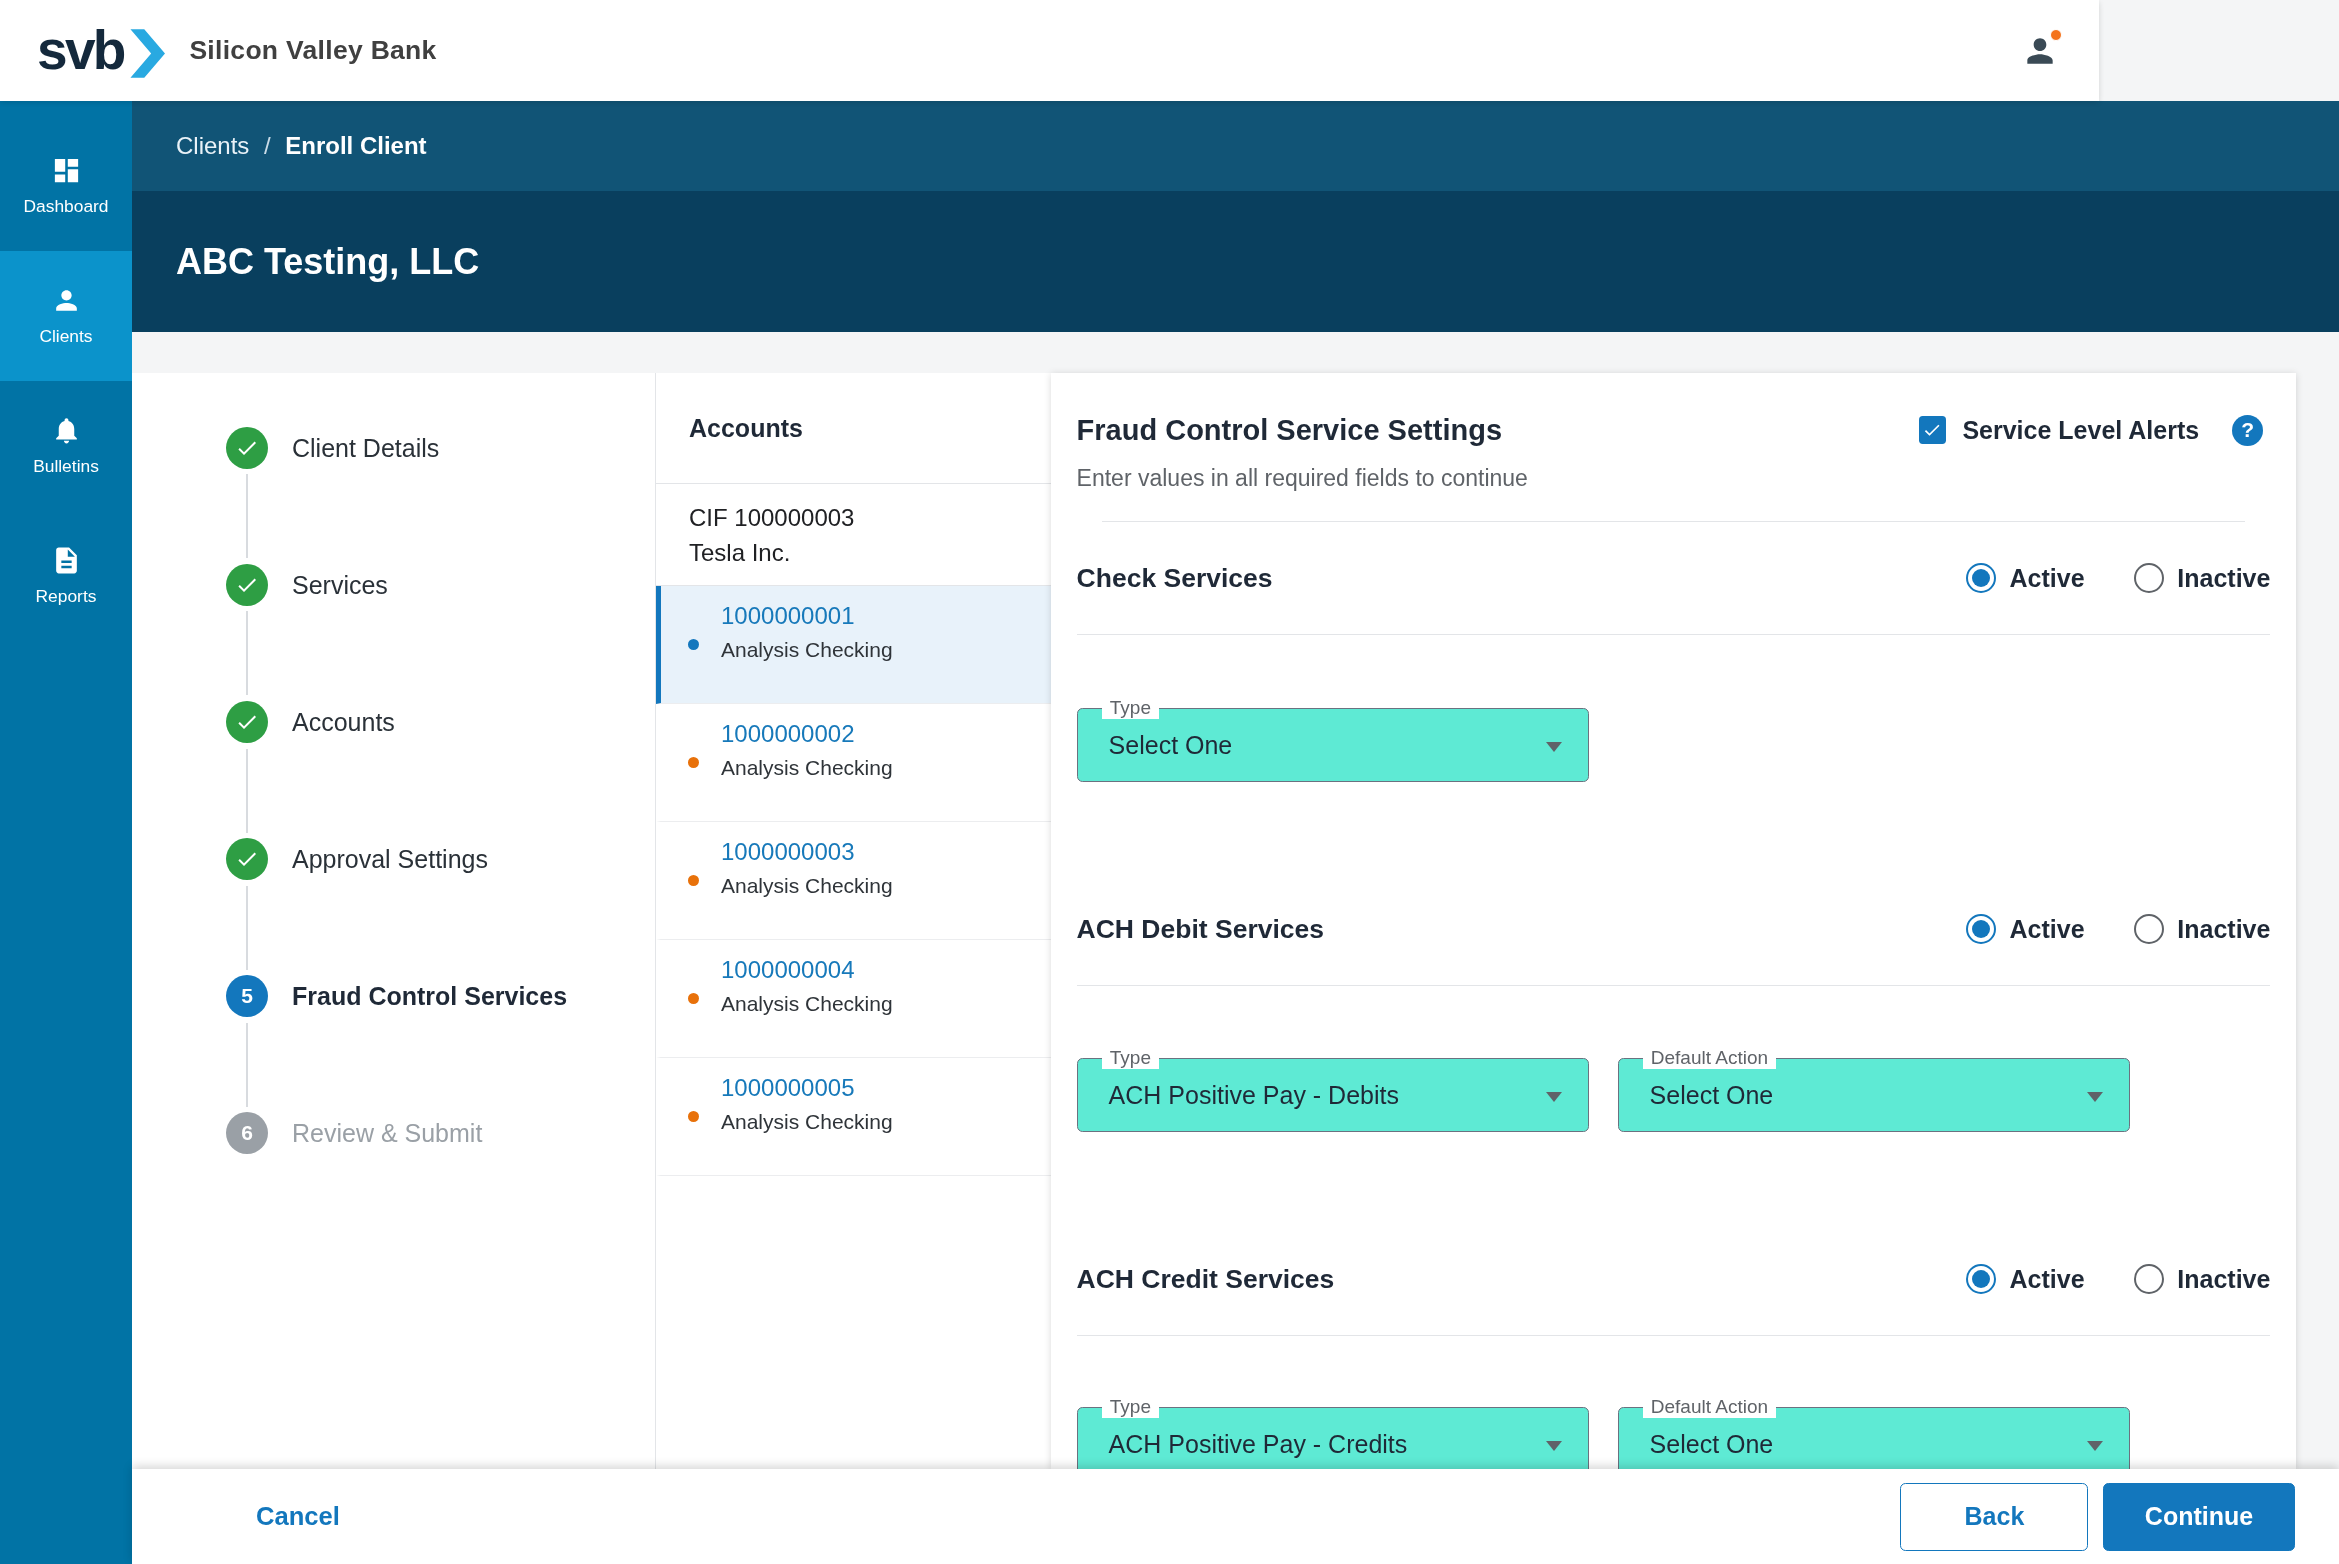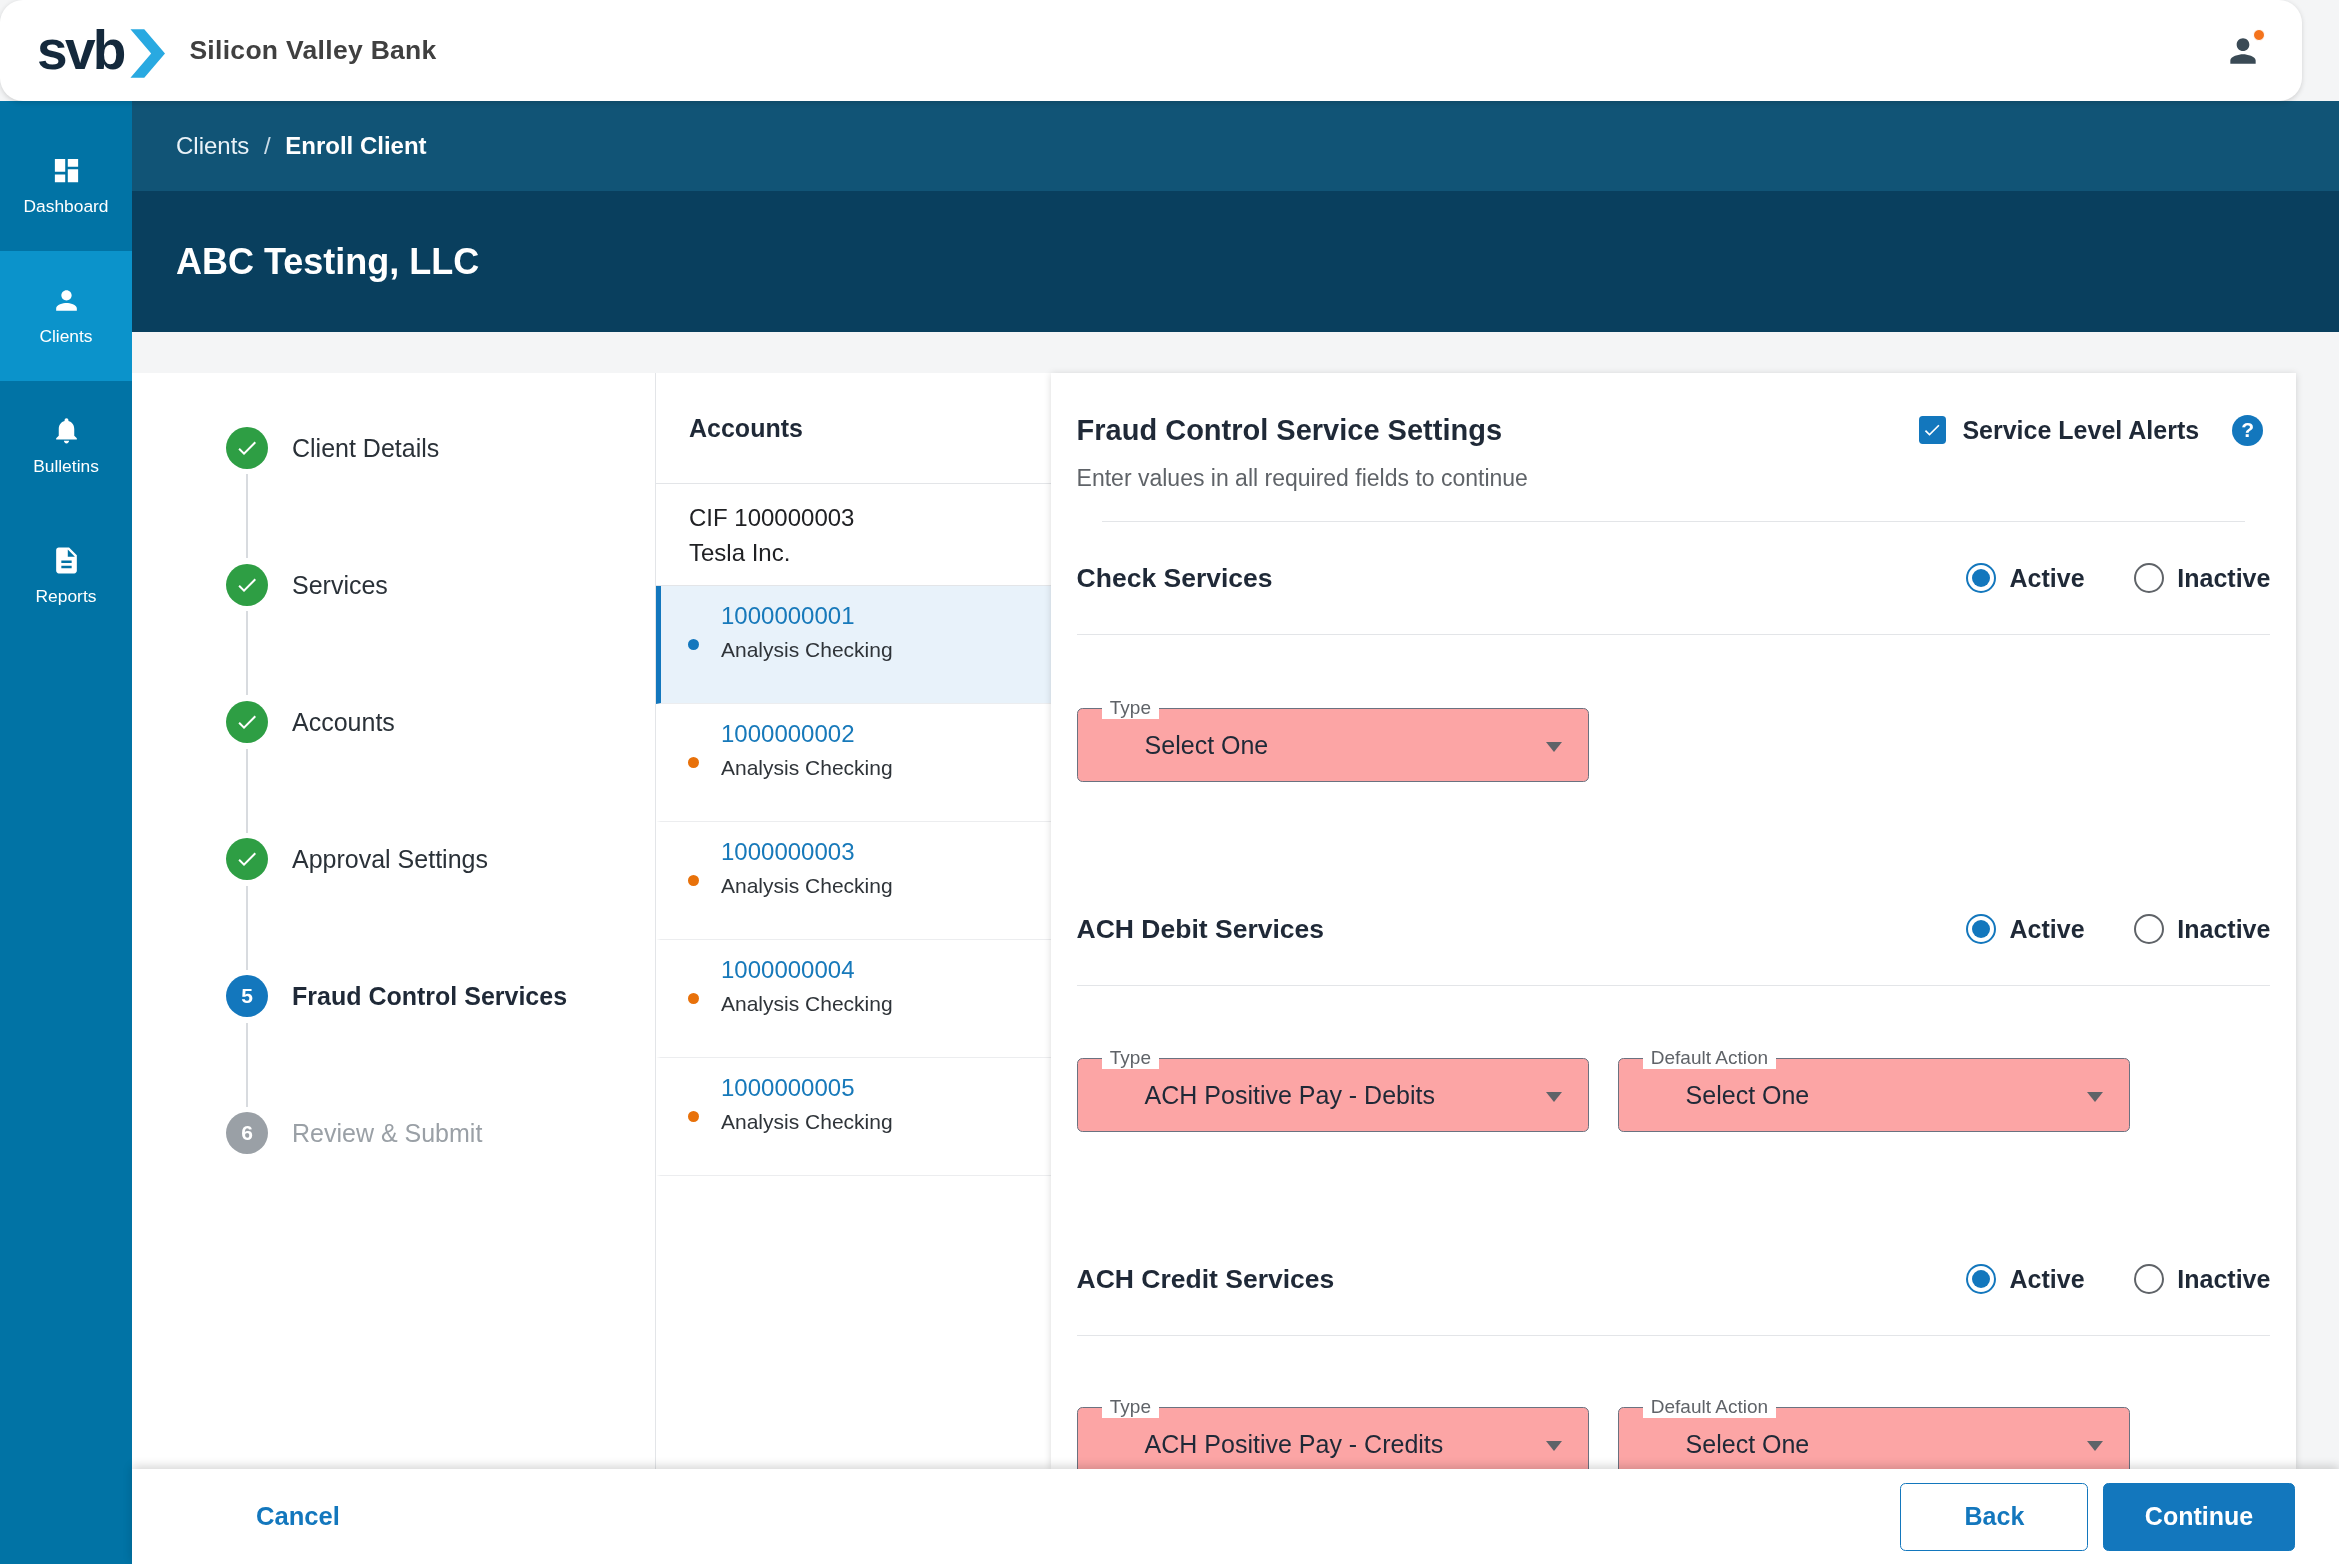--- a/index.html
+++ b/index.html
@@ -1,22 +1,22 @@
 <!DOCTYPE html>
 <html style="font-size:14.6px"><head>
 <meta charset="utf-8">
 <style>
   * { margin:0; padding:0; box-sizing:border-box; }
   html,body { background:#e9eaec; }
   body { font-family:"Liberation Sans", sans-serif; }
   .app { position:relative; width:2339px; height:1564px; background:#F4F5F6; overflow:hidden; }
 
   
-  .topbar { position:absolute; left:0; top:0; width:2302px; height:101px; background:#fff;
-            display:flex; align-items:center; padding:0 37px; box-shadow:0 1.8px 5.5px rgba(0,0,0,.14); z-index:50;border-radius:23px; }
+  .topbar { position:absolute; left:0; top:0; width:2099px; height:101px; background:#fff;
+            display:flex; align-items:center; padding:0 37px; box-shadow:0 1.8px 5.5px rgba(0,0,0,.14); z-index:50; }
   .logo { display:flex; align-items:center; }
   .logo-text { font-size:55px; font-weight:bold; color:#14293C; letter-spacing:-2.7px; line-height:1; }
   .logo-chevron { margin-left:3.7px; margin-top:5.5px; }
   .brand { font-size:26.5px; font-weight:bold; color:#404040; margin-left:24px; letter-spacing:0.3px; }
   .profile { margin-left:auto; position:relative; width:44px; height:44px; display:flex; align-items:center; justify-content:center; cursor:pointer; }
   .profile .dot { position:absolute; top:0; right:0; width:12px; height:12px; border-radius:50%; background:#F4731C; border:1.8px solid #fff; }
 
   
   .sidebar { position:absolute; left:0; top:101px; width:132px; bottom:0; background:#0173A5; z-index:40; padding-top:20px; }
   .side-item { height:130px; display:flex; flex-direction:column; align-items:center; justify-content:center; gap:10px;
@@ -85,21 +85,21 @@
   .radio { width:30px; height:30px; border-radius:50%; border:2.7px solid #5F6368; position:relative; cursor:pointer; flex:0 0 30px; }
   .radio.selected { border-color:#1377BD; }
   .radio.selected::after { content:""; position:absolute; inset:3.7px; border-radius:50%; background:#1377BD; }
   .radio-label { font-size:25px; font-weight:bold; color:#1F2937; margin-left:13.7px; }
   .radio.second { margin-left:49px; }
   .field-row { padding:0 25.6px; display:flex; }
   .field-row.mt80 { margin-top:73px; }
   .field-row.mt79 { margin-top:72px; }
   .field-row.mt78 { margin-top:71px; }
   .section-row.mt100 { margin-top:91px; }
-  .select { position:relative; width:512px; height:74px; border:0.9px solid #6B7280; border-radius:5.5px; background:#fca5a5; cursor:pointer;padding-left:36px; }
+  .select { position:relative; width:512px; height:74px; border:0.9px solid #6B7280; border-radius:5.5px; background:#5eead4; cursor:pointer; }
   .select + .select { margin-left:29px; }
   .float-label { position:absolute; top:-12px; left:24px; background:#fff; padding:0 8.2px; font-size:19px; color:#5F6368; }
   .select-value { display:block; line-height:72px; padding-left:31px; font-size:25px; color:#1F2937;
                   white-space:nowrap; overflow:hidden; }
   .select-arrow { position:absolute; right:25.6px; top:33px; width:0; height:0;
                   border-left:8.2px solid transparent; border-right:8.2px solid transparent; border-top:10px solid #5F6368; }
 
   
   .actionbar { position:absolute; left:132px; right:0; bottom:0; height:95px; background:#fff;
                box-shadow:0 -2.7px 9.1px rgba(0,0,0,.16); display:flex; align-items:center; padding:0 44px; z-index:60; }

